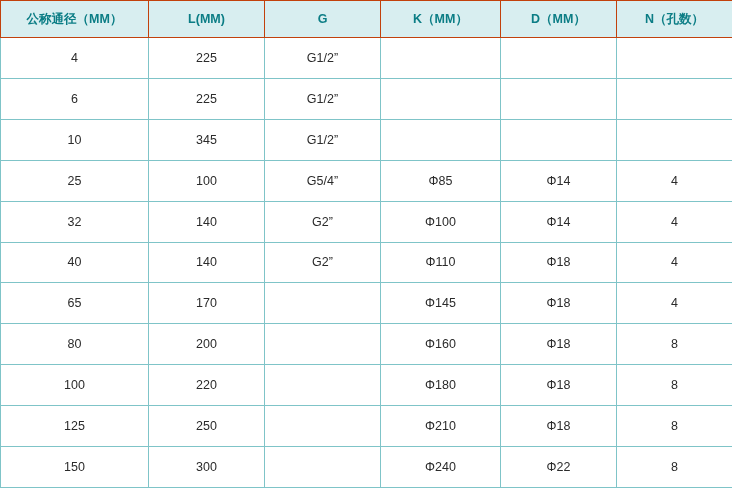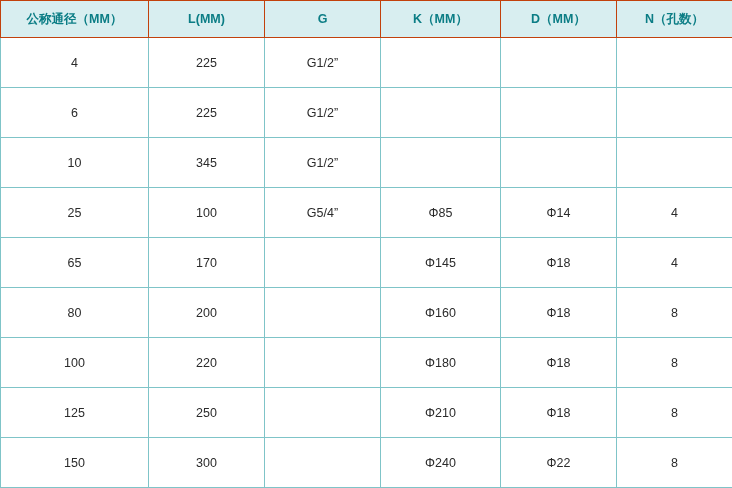--- a/index.html
+++ b/index.html
@@ -96,20 +96,36 @@
     </tr>
     <tr>
       <td>25</td>
       <td>100</td>
       <td>G5/4”</td>
       <td>Φ85</td>
       <td>Φ14</td>
       <td>4</td>
     </tr>
     <tr>
+      <td>32</td>
+      <td>140</td>
+      <td>G2”</td>
+      <td>Φ100</td>
+      <td>Φ14</td>
+      <td>4</td>
+    </tr>
+    <tr>
+      <td>40</td>
+      <td>140</td>
+      <td>G2”</td>
+      <td>Φ110</td>
+      <td>Φ18</td>
+      <td>4</td>
+    </tr>
+    <tr>
       <td>65</td>
       <td>170</td>
       <td></td>
       <td>Φ145</td>
       <td>Φ18</td>
       <td>4</td>
     </tr>
     <tr>
       <td>80</td>
       <td>200</td>

